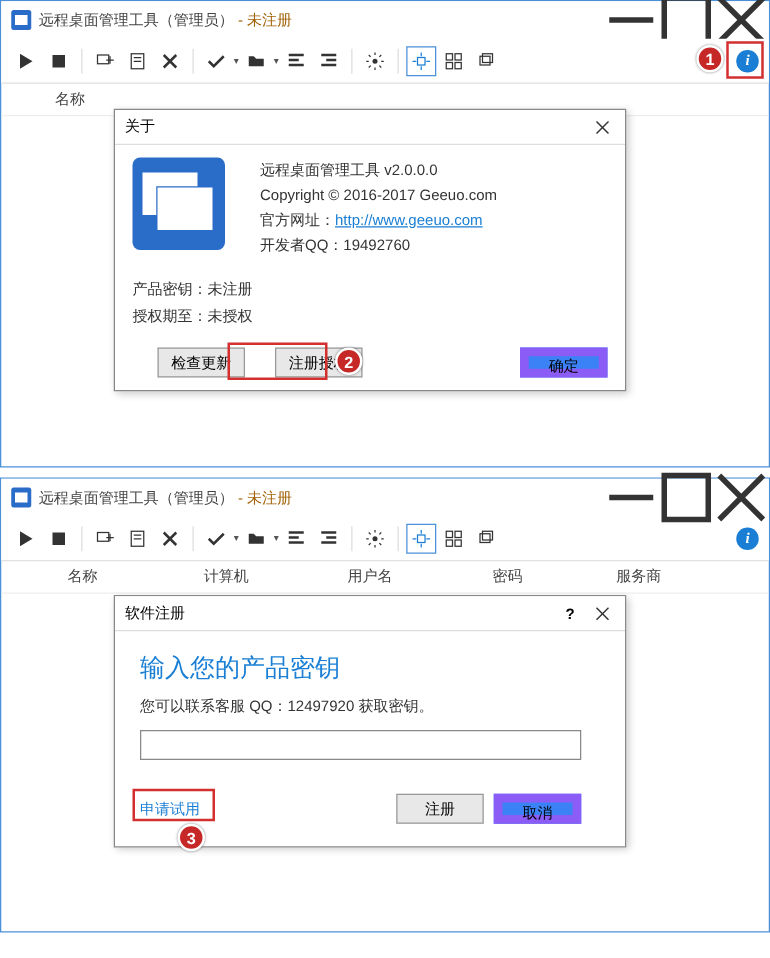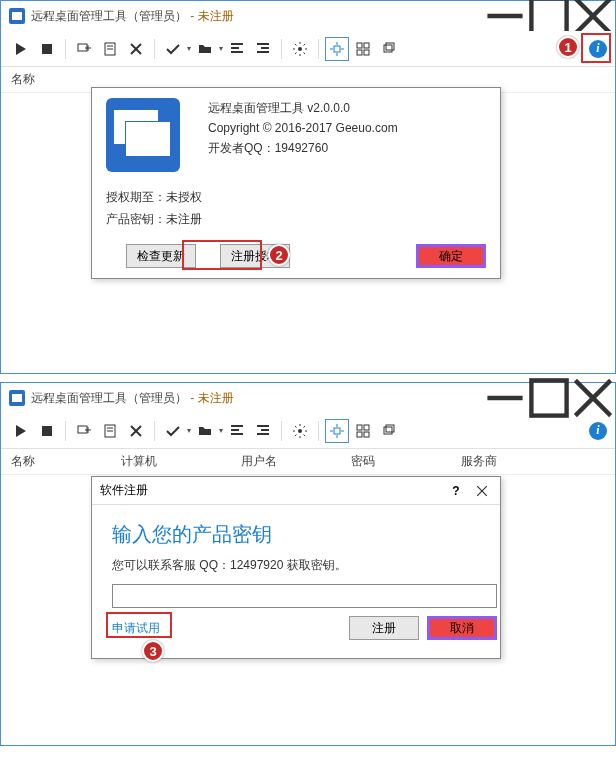--- a/index.html
+++ b/index.html
@@ -14,43 +14,43 @@
 .titlebar .winbtn { width: 44px; height: 30px; display: flex; align-items: center; justify-content: center; color: #333; }
 .toolbar { display: flex; align-items: center; height: 36px; padding: 0 8px; gap: 2px; background: #fff; border-bottom: 1px solid #e0e0e0; }
 .tbtn { width: 24px; height: 24px; display: flex; align-items: center; justify-content: center; color: #333; }
 .tbtn svg { width: 16px; height: 16px; }
 .tsep { width: 1px; height: 20px; background: #ddd; margin: 0 4px; }
 .toolbar .spacer { flex: 1; }
 .info-icon { width: 18px; height: 18px; border-radius: 50%; background: #1a7fd4; color: #fff; display: flex; align-items: center; justify-content: center; font-weight: bold; font-size: 12px; font-style: italic; font-family: serif; }
 .content { position: relative; min-height: 280px; padding: 6px 10px; }
 .col-header { color: #444; font-size: 12px; }
 .cols { display: flex; padding: 4px 10px; border-bottom: 1px solid #eee; }
-.cols .col { flex: none; }
+.cols .col { flex: none; text-align: center; }
 
 .dialog { position: absolute; background: #fff; border: 1px solid #888; box-shadow: 2px 2px 6px rgba(0,0,0,0.2); }
 .dlg-titlebar { display: flex; align-items: center; height: 28px; padding: 0 8px; background: #fff; border-bottom: 1px solid #ddd; }
 .dlg-titlebar .spacer { flex: 1; }
 .dlg-close { width: 20px; height: 20px; display: flex; align-items: center; justify-content: center; }
 .dlg-body { padding: 10px 14px; font-size: 12px; color: #333; }
 .about-top { display: flex; gap: 28px; }
 .about-logo { width: 74px; height: 74px; border-radius: 6px; background: #2a6dc9; position: relative; flex: none; }
 .about-logo::before { content: ""; position: absolute; width: 44px; height: 34px; background: #fff; top: 12px; left: 8px; }
 .about-logo::after { content: ""; position: absolute; width: 44px; height: 34px; background: #fff; top: 24px; left: 20px; box-shadow: -1px -1px 0 #2a6dc9; }
 .about-info { line-height: 20px; }
 .about-info a { color: #1a7fd4; text-decoration: underline; }
 .about-details { margin-top: 14px; line-height: 22px; }
 .about-buttons { display: flex; margin-top: 14px; gap: 24px; padding-left: 20px; }
 .btn { min-width: 70px; height: 24px; border: 1px solid #999; background: #e8e8e8; font-size: 12px; cursor: pointer; padding: 0 10px; }
-.btn.primary { border: 3px solid #8b5cf6; background: #ef4444; }
+.btn.primary { border: 7px solid #8b5cf6; background: #3b82f6; }
 .about-buttons .spacer { flex: 1; }
 
 .reg-heading { color: #1a7fd4; font-size: 20px; margin-bottom: 8px; }
 .reg-text { line-height: 18px; margin-bottom: 10px; }
 .reg-input { width: 100%; height: 24px; border: 1px solid #888; padding: 2px 4px; }
-.reg-bottom { display: flex; align-items: center; margin-top: 8px; }
+.reg-bottom { display: flex; align-items: center; margin-top: 27px; }
 .reg-link { color: #1a7fd4; text-decoration: none; }
 
 .marker { position: absolute; width: 22px; height: 22px; border-radius: 50%; background: #c62828; color: #fff; border: 2px solid #fff; box-shadow: 0 0 2px rgba(0,0,0,0.5); display: flex; align-items: center; justify-content: center; font-weight: bold; font-size: 13px; z-index: 100; }
 .redbox { position: absolute; border: 2px solid #d32f2f; pointer-events: none; z-index: 90; }
 </style>
 </head>
 <body>
 
 <div class="window">
   <div class="titlebar">
@@ -172,32 +172,43 @@
       </div>
     <div class="redbox" style="right:4px;top:2px;width:30px;height:30px;"></div>
     <div class="marker" style="right:36px;top:5px;">1</div>
   </div>
   <div class="cols">
     <div class="col col-header" style="width:90px;">名称</div>
   </div>
   <div class="content">
 
     <div class="dialog" style="left:90px;top:-6px;width:410px;">
+      <div class="dlg-titlebar">
+        <span>关于</span>
+        <div class="spacer"></div>
+        <div class="dlg-close">
+            <svg width="12" height="12" viewBox="0 0 10 10">
+              <line x1="1" y1="1" x2="9" y2="9" stroke="#333"></line>
+              <line x1="9" y1="1" x2="1" y2="9" stroke="#333"></line>
+            </svg>
+          </div>
+      </div>
       <div class="dlg-body">
         <div class="about-top">
           <div class="about-logo"></div>
           <div class="about-info">
             <div>远程桌面管理工具  v2.0.0.0</div>
             <div>Copyright © 2016-2017 Geeuo.com</div>
+            <div><span>官方网址：</span><a href="#">http://www.geeuo.com</a></div>
             <div>开发者QQ：19492760</div>
           </div>
         </div>
         <div class="about-details">
+          <div><span>产品密钥：</span><span>未注册</span></div>
           <div><span>授权期至：</span><span>未授权</span></div>
-          <div><span>产品密钥：</span><span>未注册</span></div>
         </div>
         <div class="about-buttons" style="position:relative;">
           <button class="btn">检查更新</button>
           <button class="btn">注册授权</button>
           <div class="spacer"></div>
           <button class="btn primary">确定</button>
           <div class="redbox" style="left:76px;top:-4px;width:80px;height:30px;"></div>
           <div class="marker" style="left:162px;top:0px;">2</div>
         </div>
       </div>
@@ -338,21 +349,21 @@
         <span>软件注册</span>
         <div class="spacer"></div>
         <div class="dlg-close" style="margin-right:6px;font-weight:bold;">?</div>
         <div class="dlg-close">
             <svg width="12" height="12" viewBox="0 0 10 10">
               <line x1="1" y1="1" x2="9" y2="9" stroke="#333"></line>
               <line x1="9" y1="1" x2="1" y2="9" stroke="#333"></line>
             </svg>
           </div>
       </div>
-      <div class="dlg-body" style="padding:16px 3px 18px 20px;">
+      <div class="dlg-body" style="padding:16px 35px 18px 20px;">
         <div class="reg-heading">输入您的产品密钥</div>
         <div class="reg-text">
           <div>您可以联系客服 QQ：12497920 获取密钥。</div>
         </div>
         <input type="text" class="reg-input" style="">
         <div class="reg-bottom" style="position:relative;">
           <a href="#" class="reg-link">申请试用</a>
           <div style="flex:1;"></div>
           <button class="btn" style="margin-right:8px;">注册</button>
           <button class="btn primary">取消</button>

